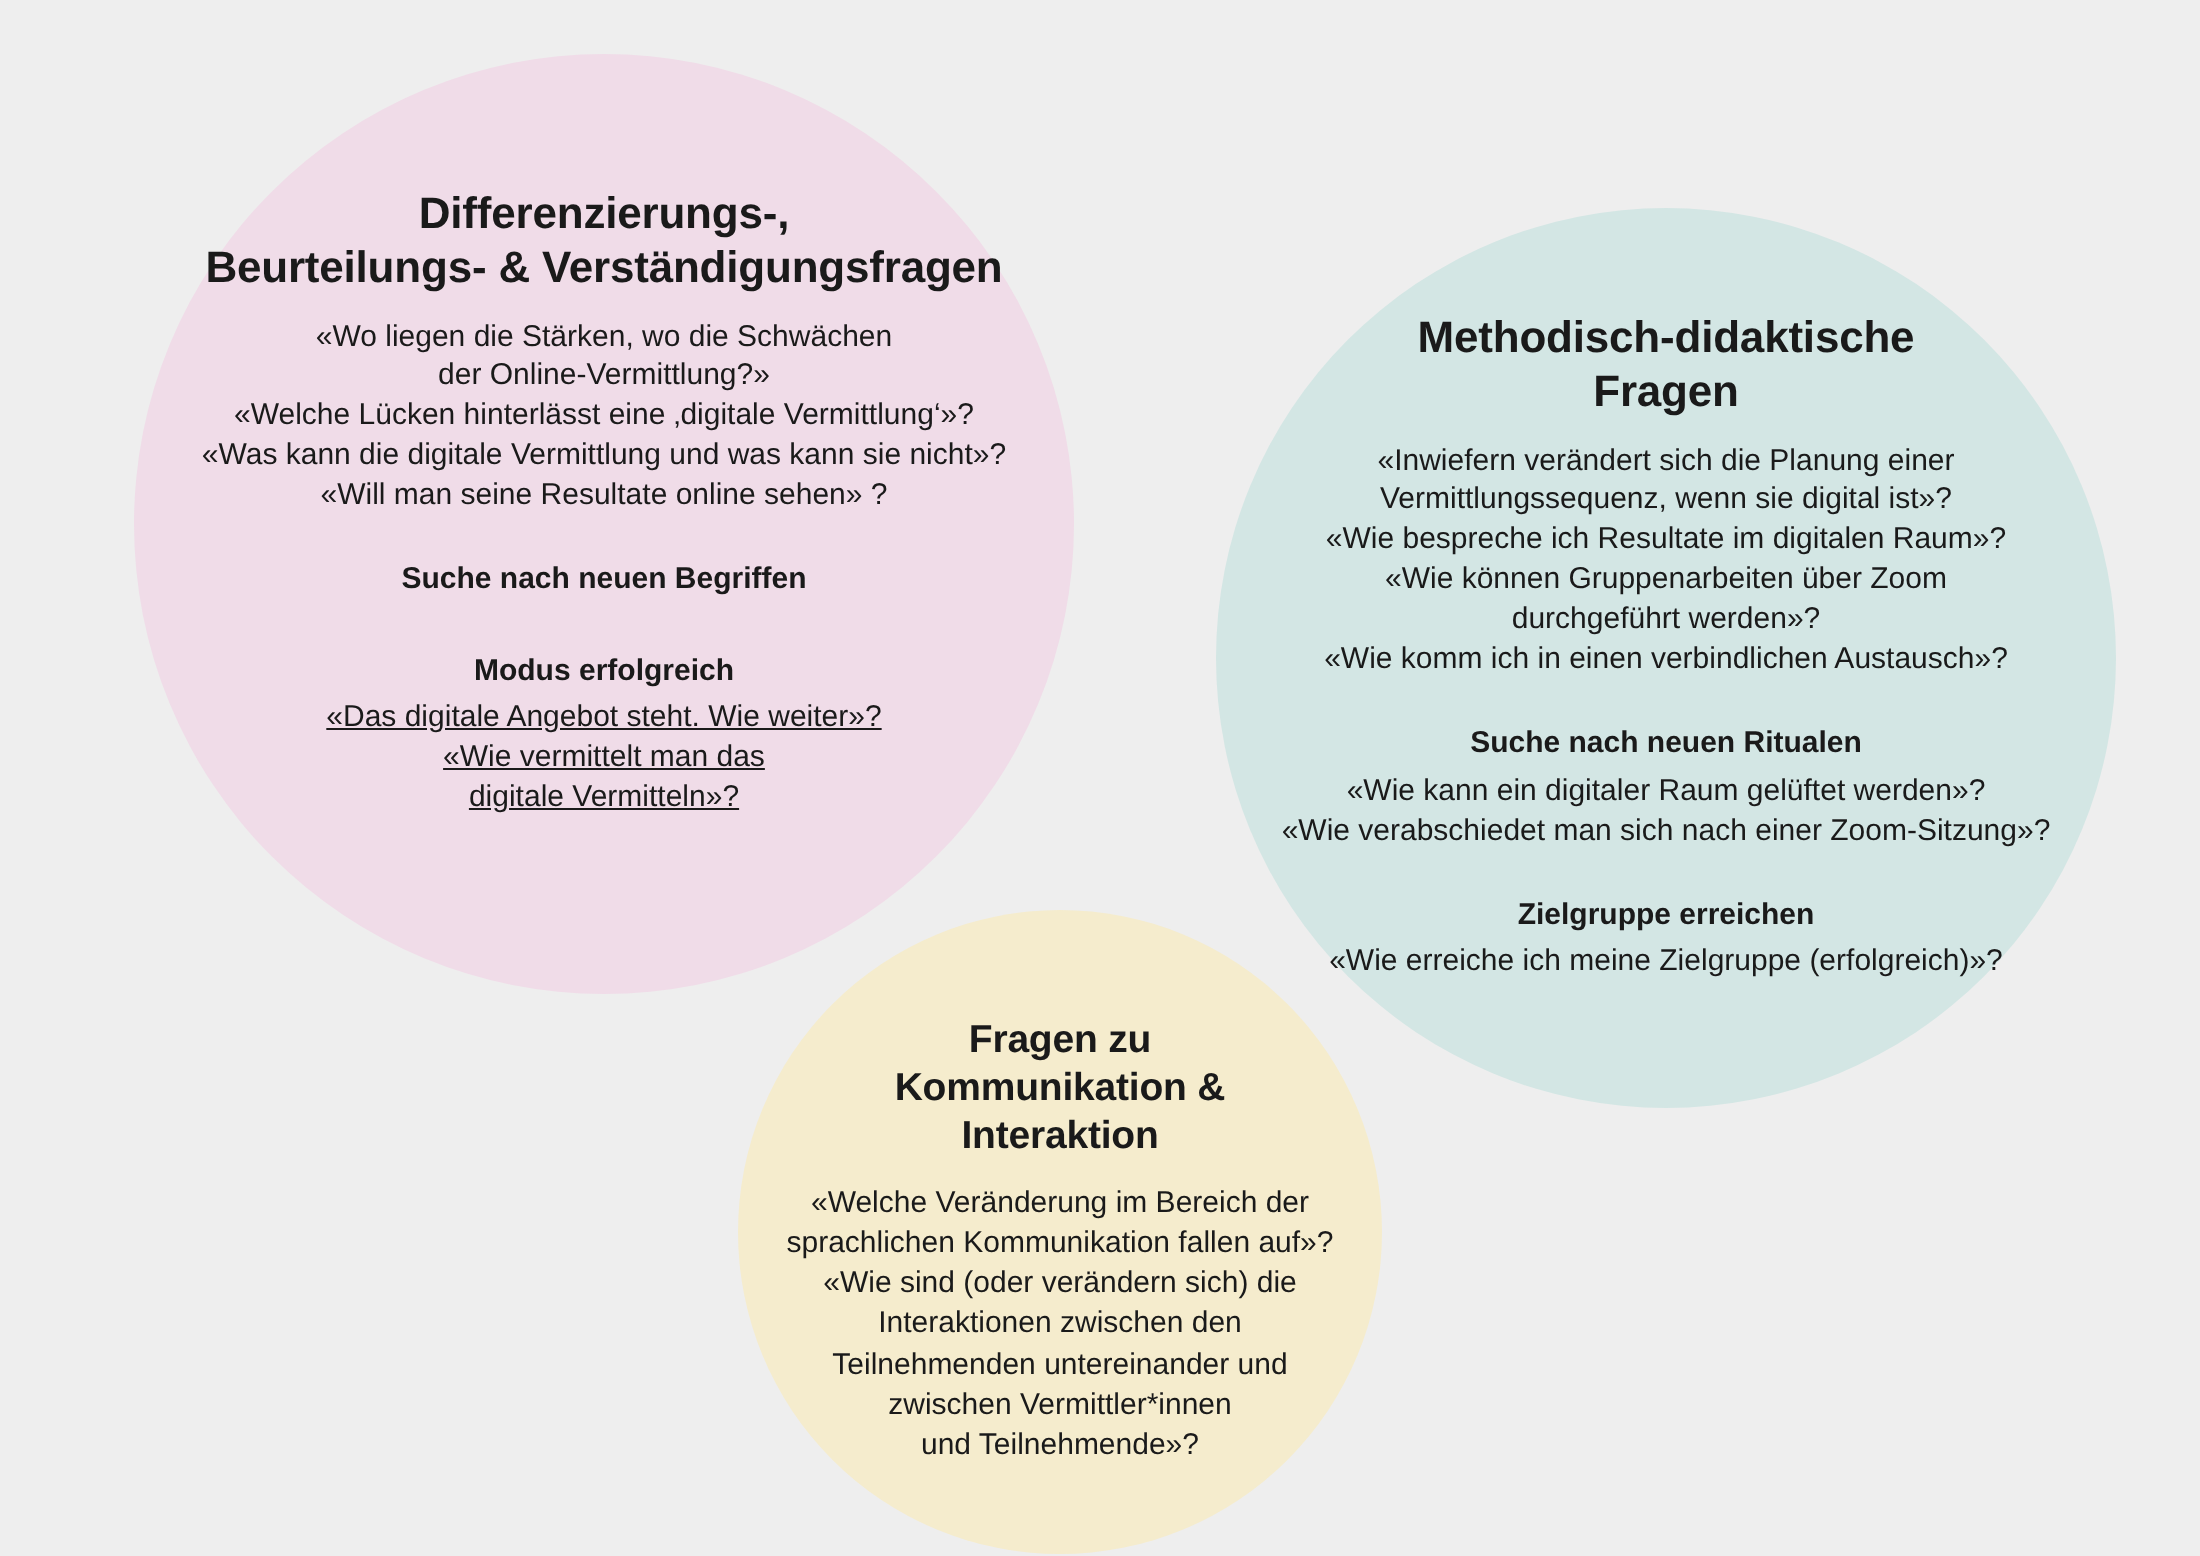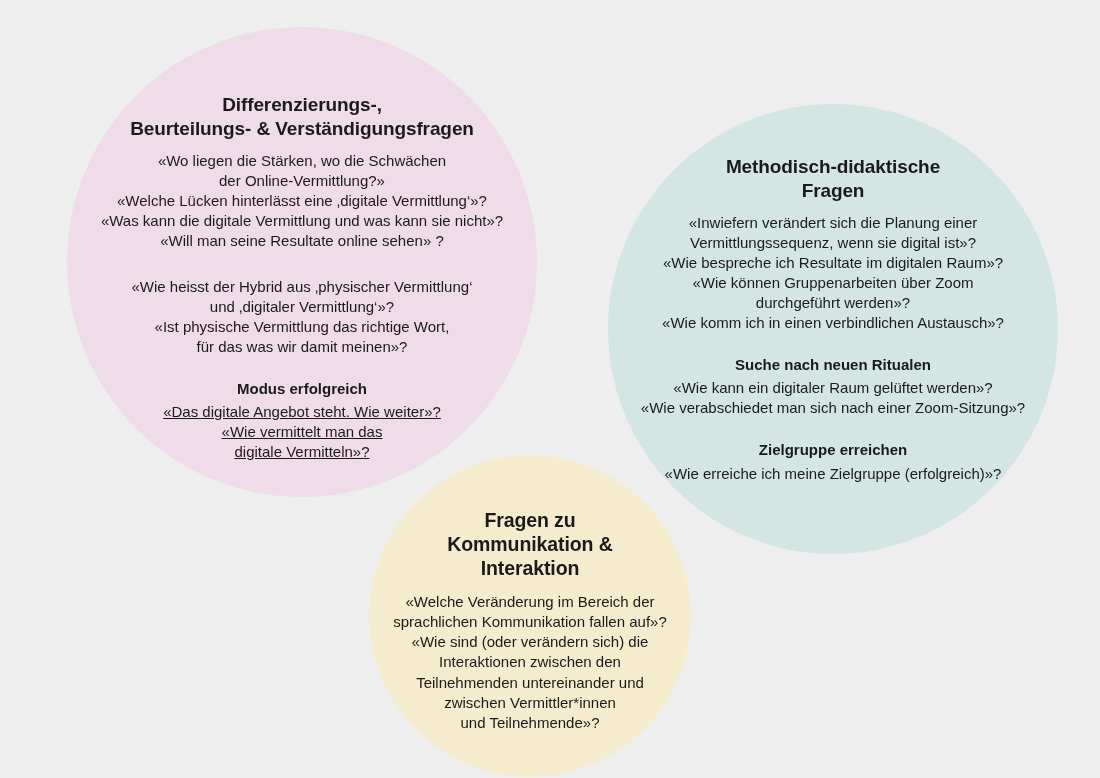--- a/index.html
+++ b/index.html
@@ -52,21 +52,21 @@
     background: #f5eccd;
     z-index: 2;
   }
   
   .textblock {
     position: absolute;
     z-index: 5;
     text-align: center;
   }
   .title {
-    font-size: 19px;
+    font-size: 22px;
     font-weight: bold;
     line-height: 1.24;
     letter-spacing: -0.1px;
   }
   .subhead {
     font-size: 15px;
     font-weight: bold;
     line-height: 1.3;
   }
   .qlist {
@@ -116,25 +116,22 @@
   <div class="textblock" id="block-pink">
     <div class="title" style="white-space: pre-line;">Differenzierungs-,
 Beurteilungs- &amp; Verständigungsfragen</div>
     <div class="gap-after-title"></div>
     <div class="qlist q" style="white-space: pre-line;">«Wo liegen die Stärken, wo die Schwächen
 der Online-Vermittlung?»
 «Welche Lücken hinterlässt eine ‚digitale Vermittlung‘»?
 «Was kann die digitale Vermittlung und was kann sie nicht»?
 «Will man seine Resultate online sehen» ?</div>
     <div class="gap-section"></div>
+    <div class="subhead">Suche nach neuen Begriffen</div>
     <div class="gap-small"></div>
-    <div class="qlist q" style="white-space: pre-line;">«Wie heisst der Hybrid aus ‚physischer Vermittlung‘
-und ‚digitaler Vermittlung‘»?
-«Ist physische Vermittlung das richtige Wort,
-für das was wir damit meinen»?</div>
     <div class="gap-section"></div>
     <div class="subhead">Modus erfolgreich</div>
     <div class="gap-small"></div>
     <div class="qlist q" style="white-space: pre-line; text-decoration: underline;">«Das digitale Angebot steht. Wie weiter»?
 «Wie vermittelt man das
 digitale Vermitteln»?</div>
   </div>
 
   <div class="textblock" id="block-teal">
     <div class="title" style="white-space: pre-line;">Methodisch-didaktische

